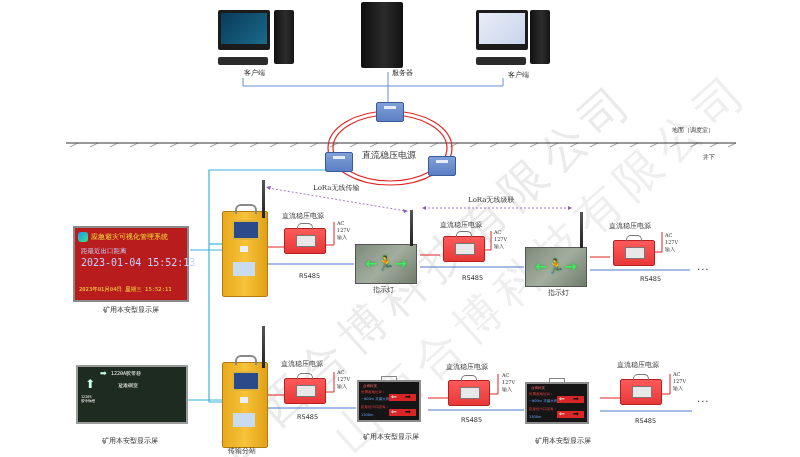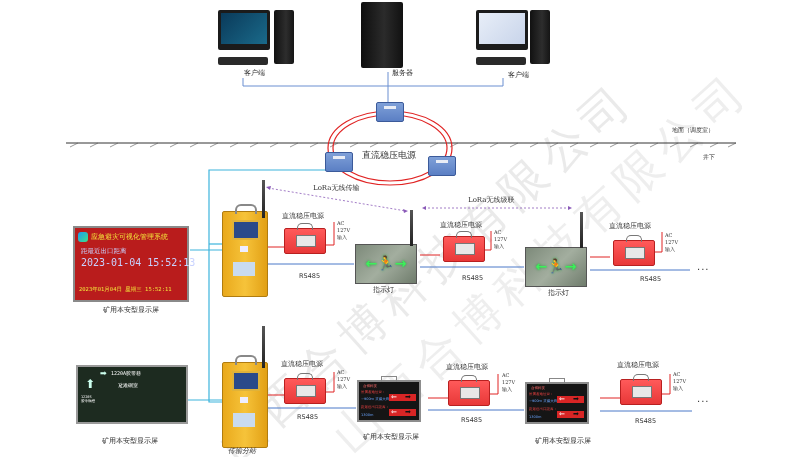--- a/index.html
+++ b/index.html
@@ -196,21 +196,21 @@
 </div>
 <div class="lbl" style="left:102px;top:436px;">矿用本安型显示屏</div>
 
 <div class="station" style="left:222px;top:362px;">
   <div class="handle"></div>
   <div class="lcd"></div>
   <div class="badge"></div>
   <div class="plate"></div>
 </div>
 <div class="antenna" style="left:262px;top:326px;height:42px;"></div>
-<div class="lbl" style="left:228px;top:446px;font-style:italic;">传输分站</div>
+<div class="lbl" style="left:228px;top:446px;">传输分站</div>
 
 <div class="lbl" style="left:281px;top:359px;">直流稳压电源</div>
 <div class="psu" style="left:284px;top:378px;">
     <div class="handle"></div>
     <div class="win"></div>
   </div>
 <div class="abs lbl-sm" style="left:337px;top:369px;white-space:pre;">AC
 127V
 输入</div>
 <div class="rs" style="left:297px;top:413px;">RS485</div>

